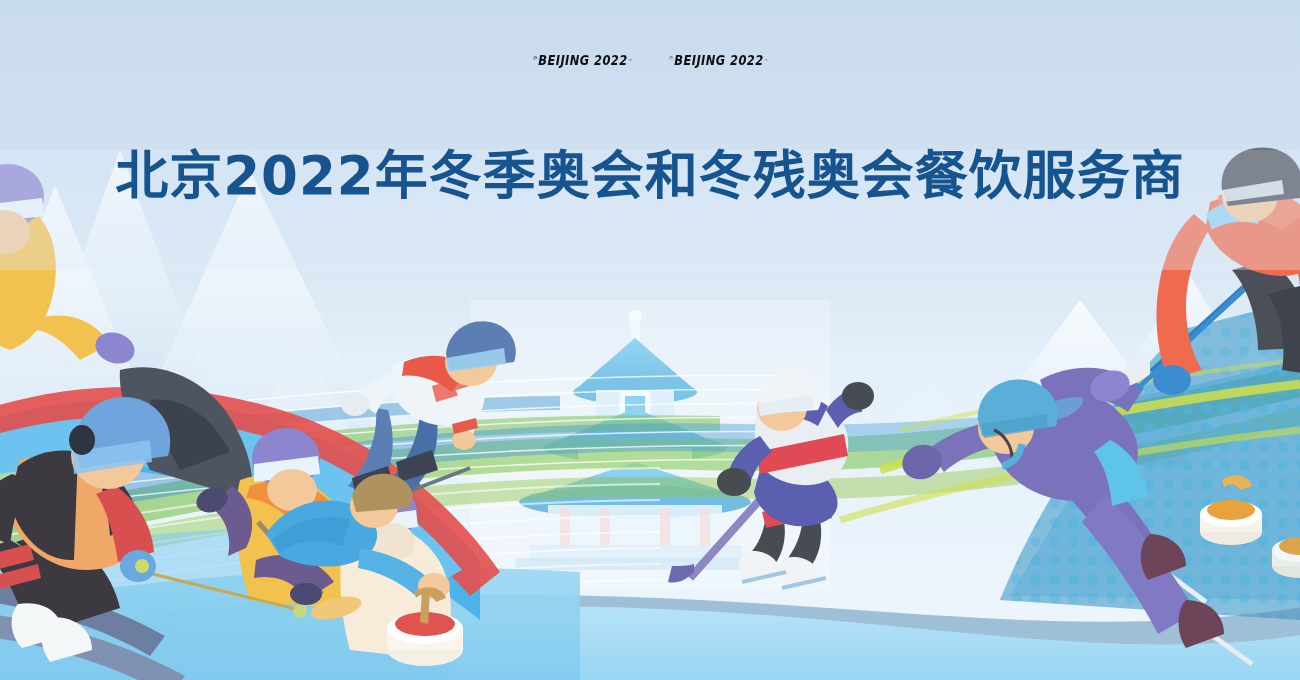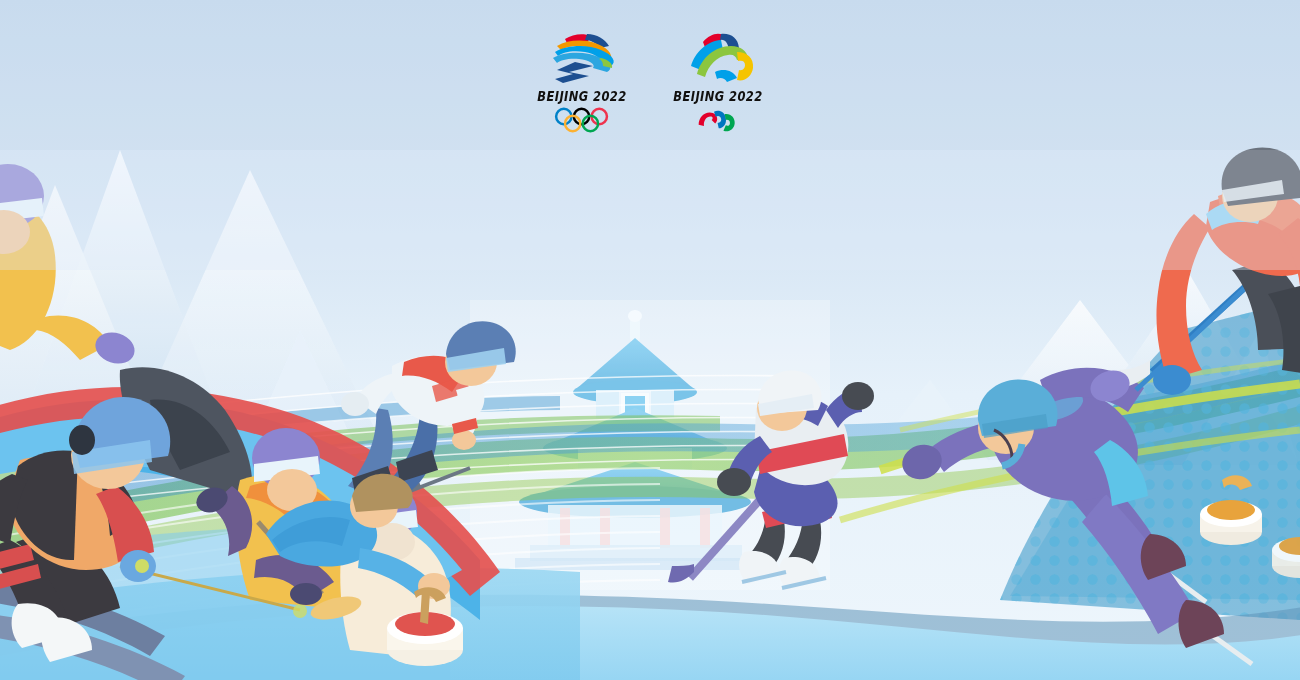--- a/index.html
+++ b/index.html
@@ -16,21 +16,21 @@
 
   .layer{position:absolute;inset:0;}
   svg.layer{display:block;width:1300px;height:680px;}
 
   
   #emblems{
     position:absolute;top:30px;left:0;width:1300px;height:110px;
     display:flex;justify-content:center;align-items:flex-start;gap:36px;
     z-index:40;
   }
-  .emblem{width:100px;display:flex;flex-direction:column;align-items:center;}
+  .emblem{width:100px;display:flex;flex-direction:row;align-items:center;}
   .emblem .mark{width:86px;height:56px;}
   .emblem .wordmark{
     font-family:"DejaVu Sans",sans-serif;
     font-weight:700;font-style:italic;
     font-size:11.5px;letter-spacing:.4px;color:#11100f;
     margin-top:3px;white-space:nowrap;
     transform:scaleY(1.18);
   }
   .emblem .sub{margin-top:4px;height:26px;}
 
@@ -456,14 +456,15 @@
       </svg>
       <div class="wordmark">BEIJING 2022</div>
       <svg class="sub" viewBox="0 0 100 44" xmlns="http://www.w3.org/2000/svg">
         <path d="M18 30 C18 16, 30 6, 42 10 C50 13, 52 22, 46 28 L40 22 C43 19, 42 16, 38 16 C31 16, 26 23, 27 32 Z" fill="#e3002b"></path>
         <path d="M44 8 C52 4, 62 8, 64 18 C66 28, 60 36, 52 36 L50 27 C54 27, 57 24, 56 20 C55 15, 50 14, 47 17 Z" fill="#0076c0"></path>
         <path d="M62 12 C72 10, 80 18, 79 28 C78 38, 68 44, 60 40 L64 31 C68 33, 71 31, 71 27 C71 23, 68 21, 64 22 Z" fill="#00a651"></path>
       </svg>
     </div>
   </div>
 
+  <div id="title">北京2022年冬季奥会和冬残奥会餐饮服务商</div>
 
 </div>
 
 </body></html>

